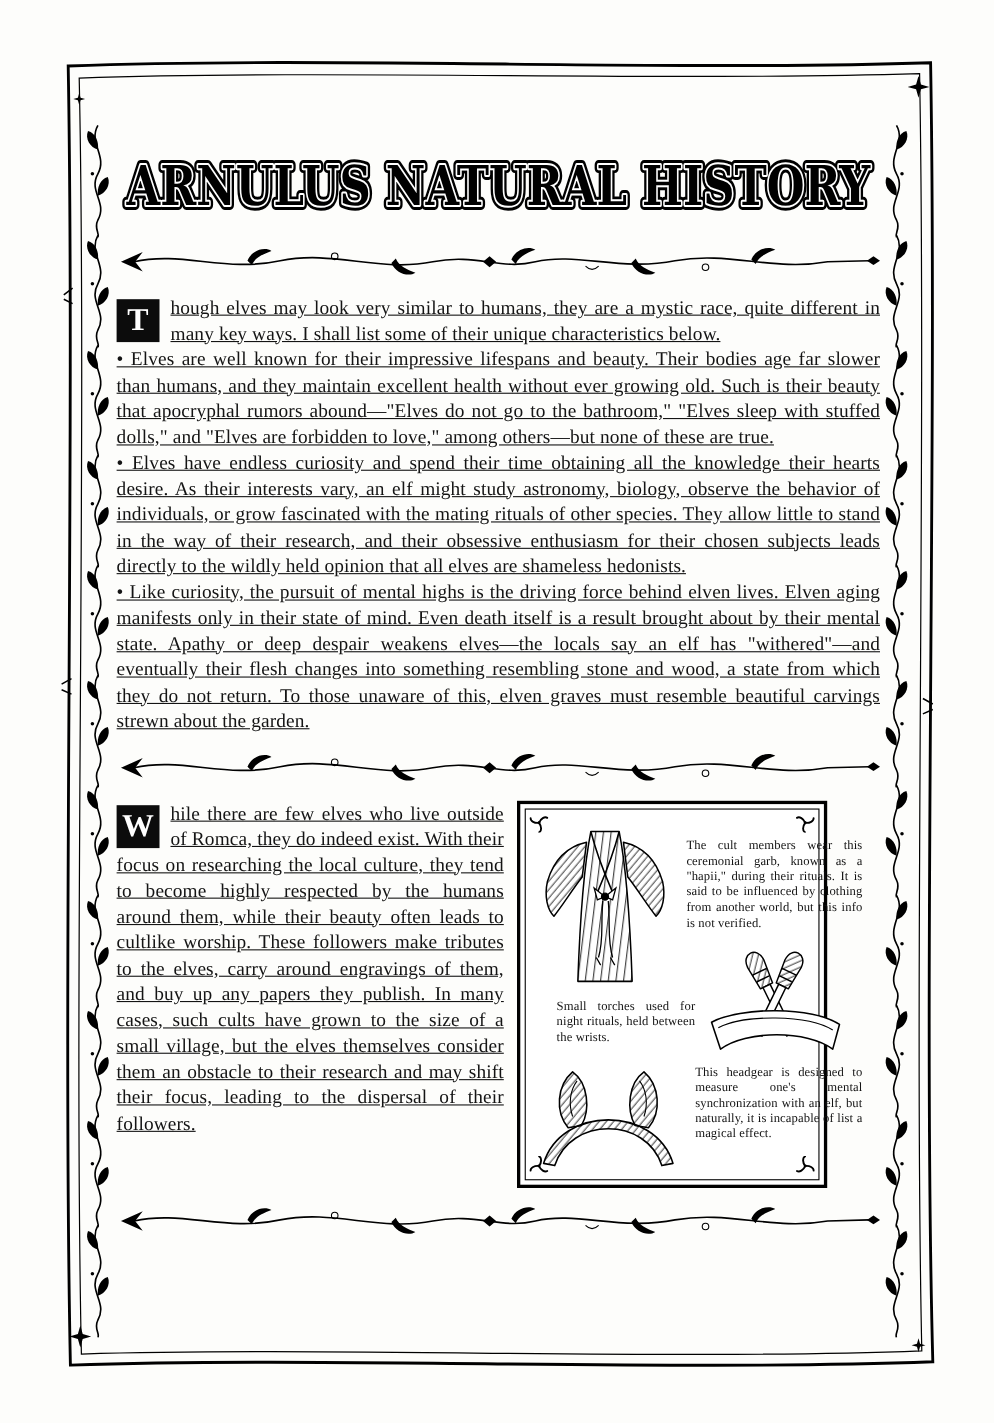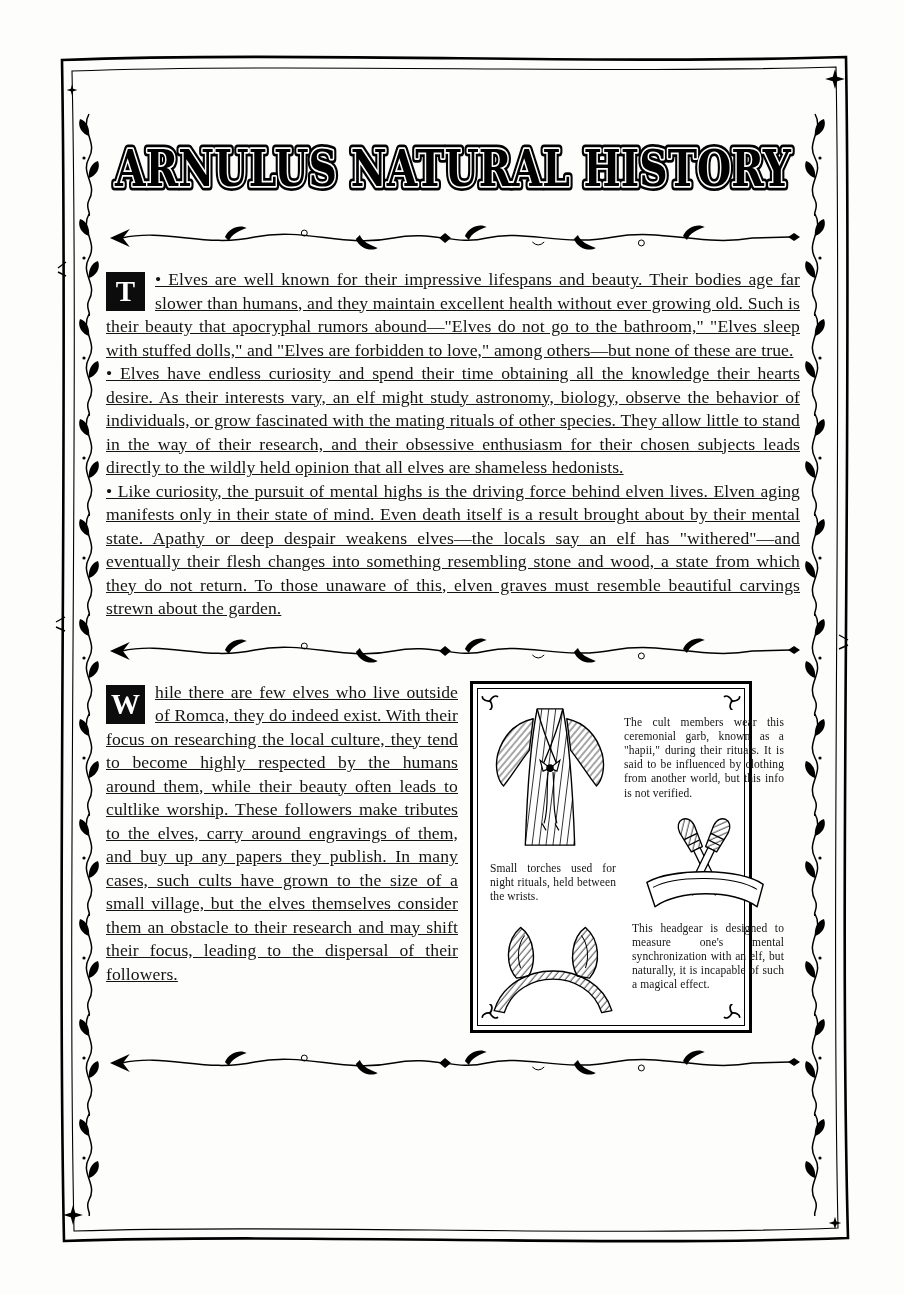--- a/index.html
+++ b/index.html
@@ -164,21 +164,21 @@
     <text x="347" y="56" text-anchor="middle" font-family="DejaVu Serif, serif" font-weight="bold" font-size="50" textLength="676" lengthAdjust="spacingAndGlyphs" fill="#000" stroke="#000" stroke-width="9" stroke-linejoin="round" paint-order="stroke">ARNULUS NATURAL HISTORY</text>
     <text x="347" y="56" text-anchor="middle" font-family="DejaVu Serif, serif" font-weight="bold" font-size="50" textLength="676" lengthAdjust="spacingAndGlyphs" fill="#000" stroke="#fff" stroke-width="3.6" stroke-linejoin="round" paint-order="stroke">ARNULUS NATURAL HISTORY</text>
   </svg>
 
   <svg class="divider" width="694" height="28" viewBox="0 0 700 28">
     <use href="#divider-sym" width="700" height="28"></use>
   </svg>
 
   <div>
     <p class="body">
-      <span class="dropcap">T</span>
+      <span class="dropcap">T</span><span>hough elves may look very similar to humans, they are a mystic race, quite different in many key ways. I shall list some of their unique characteristics below.</span>
     </p>
     <p class="body">• Elves are well known for their impressive lifespans and beauty. Their bodies age far slower than humans, and they maintain excellent health without ever growing old. Such is their beauty that apocryphal rumors abound—"Elves do not go to the bathroom," "Elves sleep with stuffed dolls," and "Elves are forbidden to love," among others—but none of these are true.</p>
     <p class="body">• Elves have endless curiosity and spend their time obtaining all the knowledge their hearts desire. As their interests vary, an elf might study astronomy, biology, observe the behavior of individuals, or grow fascinated with the mating rituals of other species. They allow little to stand in the way of their research, and their obsessive enthusiasm for their chosen subjects leads directly to the wildly held opinion that all elves are shameless hedonists.</p>
     <p class="body">• Like curiosity, the pursuit of mental highs is the driving force behind elven lives. Elven aging manifests only in their state of mind. Even death itself is a result brought about by their mental state. Apathy or deep despair weakens elves—the locals say an elf has "withered"—and eventually their flesh changes into something resembling stone and wood, a state from which they do not return. To those unaware of this, elven graves must resemble beautiful carvings strewn about the garden.</p>
   </div>
 
   <svg class="divider" width="694" height="28" viewBox="0 0 700 28">
     <use href="#divider-sym" width="700" height="28"></use>
   </svg>
 
@@ -218,21 +218,21 @@
             <path d="M65,70 L75,62 L72,73 Z"></path>
             <circle cx="65" cy="70" r="3.2" fill="#000"></circle>
             <path d="M63,74 C61,95 64,110 59,126" fill="none"></path>
             <path d="M68,74 C70,95 67,110 72,126" fill="none"></path>
             <path d="M57,126 l4,7 M70,126 l4,7" fill="none"></path>
           </g>
         </svg>
 
         <div class="caption" style="left:146px;top:26px;width:160px">The cult members wear this ceremonial garb, known as a "hapii," during their rituals. It is said to be influenced by clothing from another world, but this info is not verified.</div>
 
-        <div class="caption" style="left:12px;top:172px;width:126px">Small torches used for night rituals, held between the wrists.</div>
+        <div class="caption" style="left:28px;top:172px;width:126px">Small torches used for night rituals, held between the wrists.</div>
 
         <svg class="illu" style="left:146px;top:128px" width="160" height="102" viewBox="0 0 152 100">
           <g transform="translate(76,46)" stroke="#000" stroke-linejoin="round">
             <g transform="rotate(-26)" stroke-width="1.3">
               <path d="M-8,-38 C-8,-52 8,-52 8,-38 L6,-16 L-6,-16 Z" fill="url(#hatchDiag)"></path>
               <path d="M-7,-30 L7,-30 M-6,-23 L6,-23" fill="none"></path>
               <rect x="-3.5" y="-16" width="7" height="48" fill="#fff"></rect>
             </g>
             <g transform="rotate(26)" stroke-width="1.3">
               <path d="M-8,-38 C-8,-52 8,-52 8,-38 L6,-16 L-6,-16 Z" fill="url(#hatchDiag)"></path>
@@ -247,21 +247,21 @@
         <svg class="illu" style="left:4px;top:230px" width="142" height="98" viewBox="0 0 140 96">
           <g stroke="#000" stroke-width="1.4" stroke-linejoin="round">
             <path d="M34,58 C22,44 24,20 38,8 C52,18 54,42 46,56 Z" fill="url(#hatchDiag)"></path>
             <path d="M106,58 C118,44 116,20 102,8 C88,18 86,42 94,56 Z" fill="url(#hatchDiag)"></path>
             <path d="M38,48 C34,36 36,24 42,16" fill="none" stroke-width="1"></path>
             <path d="M102,48 C106,36 104,24 98,16" fill="none" stroke-width="1"></path>
             <path d="M12,90 C28,38 112,38 128,90 L118,92 C104,48 36,48 22,92 Z" fill="url(#hatchDiag)"></path>
           </g>
         </svg>
 
-        <div class="caption" style="left:154px;top:232px;width:152px">This headgear is designed to measure one's mental synchronization with an elf, but naturally, it is incapable of such a magical effect.</div>
+        <div class="caption" style="left:154px;top:232px;width:152px">This headgear is designed to measure one's mental synchronization with an elf, but naturally, it is incapable of list a magical effect.</div>
 
       </div>
     </div>
   </div>
 
   <svg class="divider" width="694" height="28" viewBox="0 0 700 28">
     <use href="#divider-sym" width="700" height="28"></use>
   </svg>
 
 </div>

